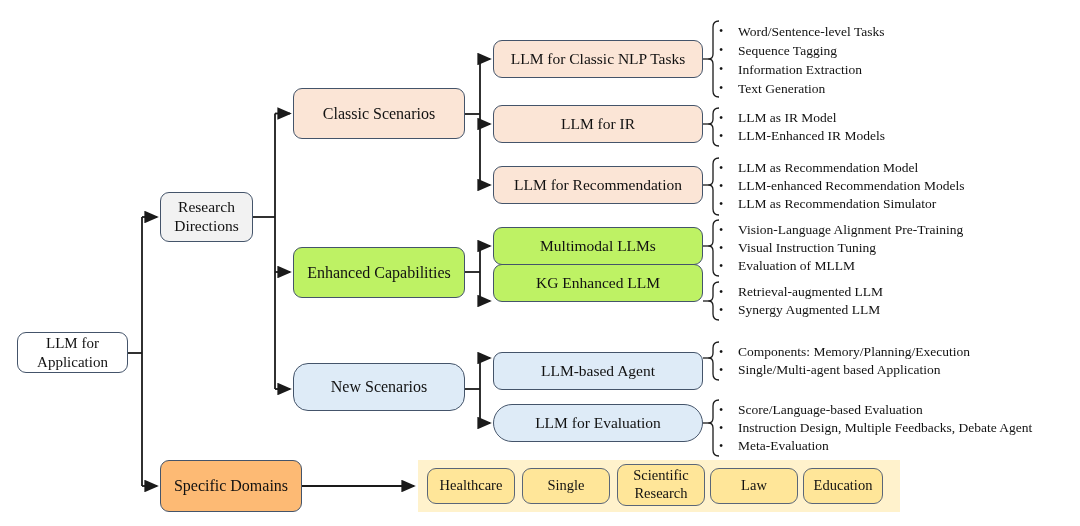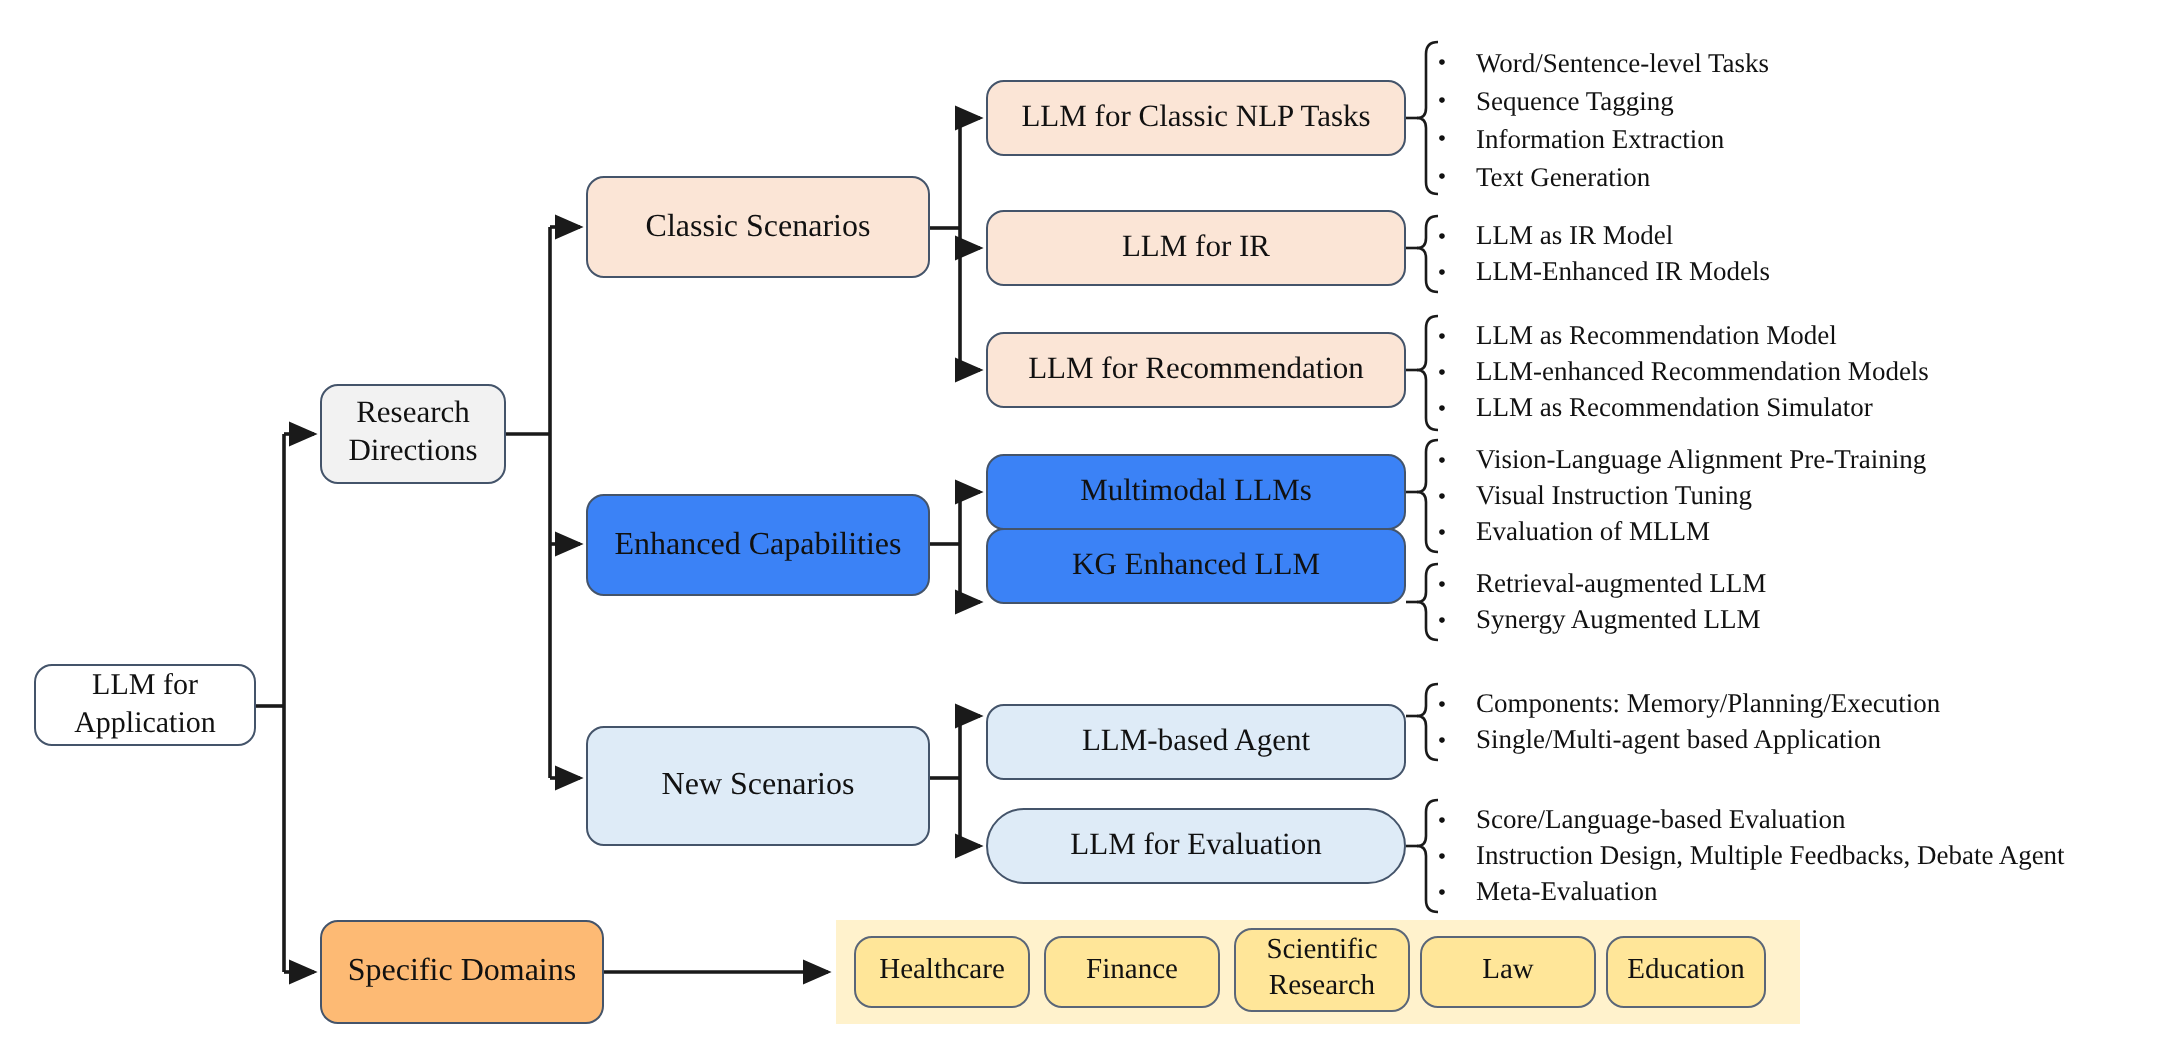--- a/index.html
+++ b/index.html
@@ -5,21 +5,21 @@
   html,body{margin:0;padding:0;background:#ffffff;overflow:hidden;}
   #canvas{position:relative;width:1080px;height:526px;background:#ffffff;
           font-family:"Liberation Serif", serif;color:#111;}
   svg.wires{position:absolute;left:0;top:0;z-index:1;}
   .box{position:absolute;z-index:2;border:1.6px solid #44546A;border-radius:9px;
        display:flex;align-items:center;justify-content:center;text-align:center;
        line-height:1.22;box-sizing:border-box;padding:2px 4px;}
   .white{background:#ffffff;}
   .grey{background:#F2F2F2;}
   .peach{background:#FBE5D6;}
-  .green{background:#3b82f6;}
+  .green{background:#bef264;}
   .blue{background:#DEEBF7;}
   .cream{background:#fdba74;text-align:center;}
   .yellow{background:#FFE699;border-color:#5A6678;}
   .f15{font-size:15px;}
   .f16{font-size:16px;}
   .f155{font-size:15.5px;}
   .f145{font-size:14.5px;}
   .band{position:absolute;left:418px;top:460px;width:482px;height:52px;
         background:#FFF2CC;z-index:1;}
   .blist{position:absolute;z-index:2;list-style:none;margin:0;padding:0;}
@@ -93,21 +93,21 @@
     </g>
   </svg>
 
   <div class="box white f15" style="left:17px;top:332px;width:111px;height:41px;">LLM for Application</div>
 
   <div class="box grey f155" style="left:160px;top:192px;width:93px;height:50px;">Research Directions</div>
   <div class="box cream f16" style="left:160px;top:460px;width:142px;height:52px;">Specific Domains</div>
 
   <div class="box peach f16" style="left:293px;top:88px;width:172px;height:51px;">Classic Scenarios</div>
   <div class="box green f16" style="left:293px;top:247px;width:172px;height:51px;">Enhanced Capabilities</div>
-  <div class="box blue f16" style="left:293px;top:363px;width:172px;height:60px;">New Scenarios</div>
+  <div class="box blue f16" style="left:293px;top:363px;width:172px;height:48px;border-radius:15px;">New Scenarios</div>
 
   <div class="box peach f155" style="left:493px;top:40px;width:210px;height:38px;">LLM for Classic NLP Tasks</div>
   <div class="box peach f155" style="left:493px;top:105px;width:210px;height:38px;">LLM for IR</div>
   <div class="box peach f155" style="left:493px;top:166px;width:210px;height:38px;">LLM for Recommendation</div>
   <div class="box green f155" style="left:493px;top:227px;width:210px;height:38px;">Multimodal LLMs</div>
   <div class="box green f155" style="left:493px;top:264px;width:210px;height:38px;">KG Enhanced LLM</div>
   <div class="box blue f155" style="left:493px;top:352px;width:210px;height:38px;">LLM-based Agent</div>
   <div class="box blue f155" style="left:493px;top:404px;width:210px;height:38px;border-radius:19px;">LLM for Evaluation</div>
 
   <ul class="blist lh19" style="left:716px;top:22px;">
@@ -202,18 +202,18 @@
         <span class="txt">Instruction Design, Multiple Feedbacks, Debate Agent</span>
       </li>
     <li>
         <span class="dot">•</span>
         <span class="txt">Meta-Evaluation</span>
       </li>
   </ul>
 
   <div class="band"></div>
   <div class="box yellow f145" style="left:427px;top:468px;width:88px;height:36px;">Healthcare</div>
-  <div class="box yellow f145" style="left:522px;top:468px;width:88px;height:36px;">Finance</div>
+  <div class="box yellow f145" style="left:522px;top:468px;width:88px;height:36px;">Single</div>
   <div class="box yellow f145" style="left:617px;top:464px;width:88px;height:42px;">Scientific Research</div>
   <div class="box yellow f145" style="left:710px;top:468px;width:88px;height:36px;">Law</div>
   <div class="box yellow f145" style="left:803px;top:468px;width:80px;height:36px;">Education</div>
 
 </div>
 
 </body></html>

